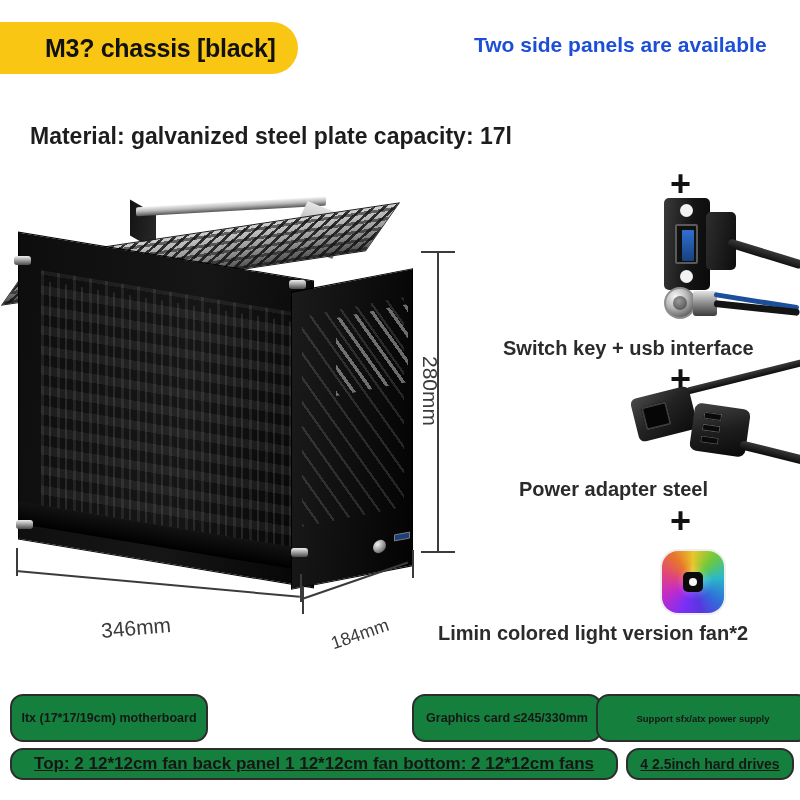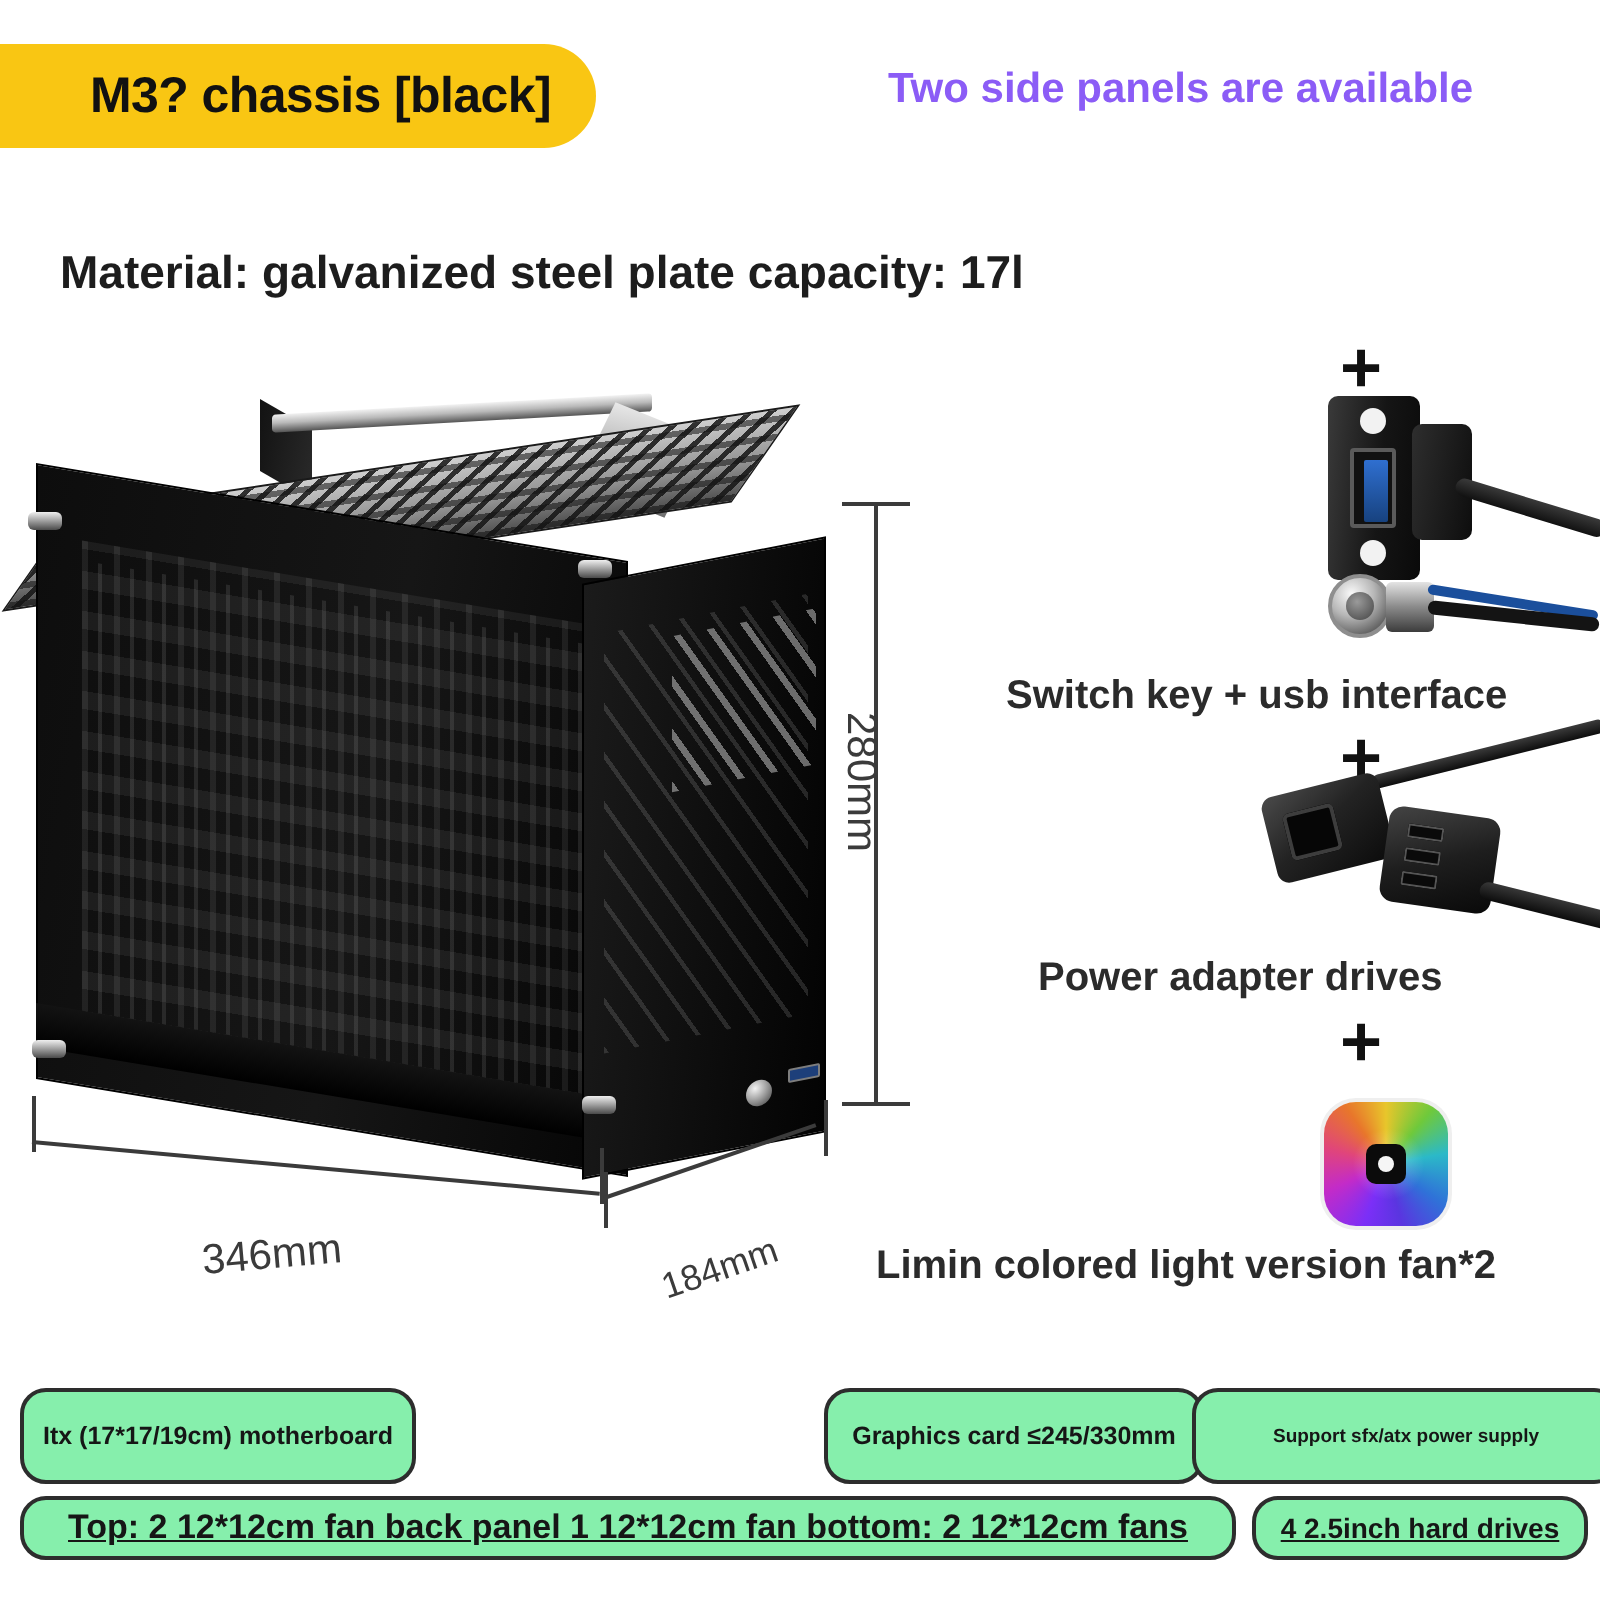--- a/index.html
+++ b/index.html
@@ -37,25 +37,25 @@
     font-size: 25px;
     font-weight: bold;
     color: #111111;
     letter-spacing: -0.3px;
     white-space: nowrap;
     margin-left: 23px;
   }
 
   .header-note {
     position: absolute;
-    left: 444px;
+    left: 474px;
     top: 33px;
     font-size: 21px;
     font-weight: bold;
-    color: #8b5cf6;
+    color: #1d4ed8;
     white-space: nowrap;
   }
 
   .material-line {
     position: absolute;
     left: 30px;
     top: 123px;
     font-size: 23px;
     font-weight: bold;
     color: #1d1d1d;
@@ -501,21 +501,21 @@
   }
 
   
   .spec {
     position: absolute;
     border: 2px solid #2d2d2d;
     border-radius: 13px;
     display: flex;
     align-items: center;
     justify-content: center;
-    background: #86efac;
+    background: #15803d;
     text-align: center;
     color: #161616;
     font-weight: bold;
     padding: 4px 6px;
   }
   .spec.r1 { top: 694px; height: 48px; }
   .spec.s-itx   { left: 10px;  width: 198px; font-size: 12.5px; }
   .spec.s-matx  { left: 214px; width: 190px; font-size: 12.5px; }
   .spec.s-gpu   { left: 412px; width: 190px; font-size: 12.5px; }
   .spec.s-psu   { left: 596px; width: 214px; font-size: 9.5px; }
@@ -604,21 +604,21 @@
 
   <div class="pwr-cable-a"></div>
   <div class="c14"></div>
   <div class="c13">
     <div class="c13-pin a"></div>
     <div class="c13-pin b"></div>
     <div class="c13-pin c"></div>
   </div>
   <div class="pwr-cable-b"></div>
 
-  <div class="acc-label l2">Power adapter drives</div>
+  <div class="acc-label l2">Power adapter steel</div>
 
   <div class="plus p3">+</div>
 
   <div class="fan">
     <div class="fan-hub"></div>
   </div>
 
   <div class="acc-label l3">Limin colored light version fan*2</div>
 
   <div class="spec r1 s-itx">Itx (17*17/19cm) motherboard</div>

